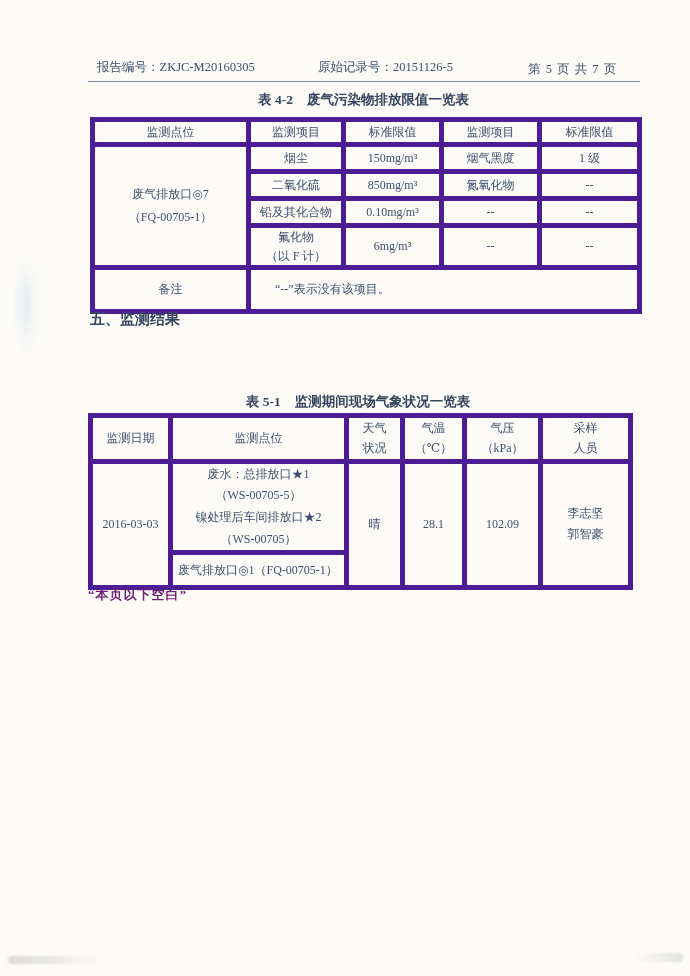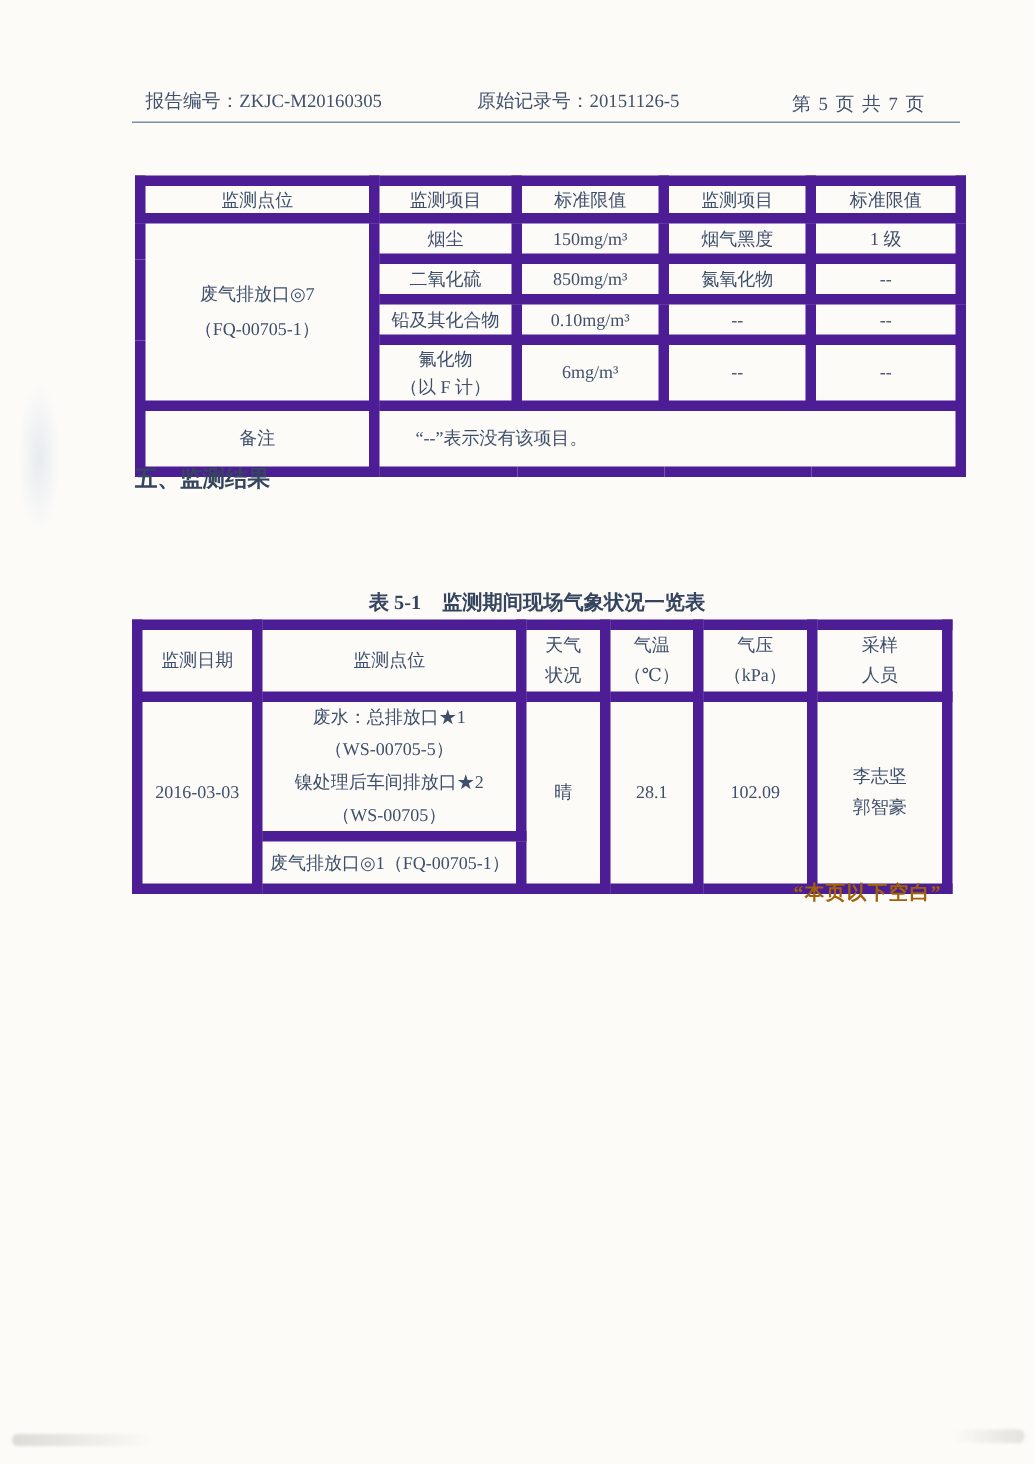--- a/index.html
+++ b/index.html
@@ -25,21 +25,21 @@
   .hdr .h-right{position:absolute;left:528px;top:2px;letter-spacing:1px;}
   .hdr-rule{position:absolute;top:81px;left:88px;width:552px;height:1px;background:#7e8da2;}
 
   .tbl-title{position:absolute;text-align:center;font-weight:bold;font-size:13.5px;color:#36455f;}
   .t42-title{top:91px;left:90px;width:547px;}
   .t51-title{top:393px;left:88px;width:540px;font-family:Liberation Serif, serif;}
   .tbl-title .no{margin-right:14px;}
 
   table{border-collapse:collapse;table-layout:fixed;position:absolute;
     font-size:12px;color:#3f4f6b;}
-  td,th{border:7px solid #4c1d95;text-align:center;vertical-align:middle;
+  td,th{border:5px solid #4c1d95;text-align:center;vertical-align:middle;
     font-weight:normal;padding:0;overflow:hidden;}
   .t42{left:90px;top:117px;width:547px;}
   .t42 .hrow{height:25px;}
   .t42 .r{height:27px;}
   .t42 .r-tall{height:41px;line-height:1.55;}
   .t42 .r-note{height:44px;}
   .t42 .note-cell{text-align:left;padding-left:24px;}
   .site-lines{line-height:1.9;}
 
   .section-heading{position:absolute;left:90px;top:310px;font-size:15px;font-weight:bold;color:#36455f;}
@@ -47,39 +47,42 @@
 
   .t51{left:88px;top:413px;width:540px;padding-left:38px;}
   .t51 th{line-height:1.7;}
   .t51 .hrow{height:44px;}
   .t51 .row-water{height:86px;}
   .t51 .row-gas{height:35px;}
   .water-cell{line-height:1.8;}
   .gas-cell{text-align:left;padding-left:5px;}
   .sampler-cell{line-height:1.8;}
 
-  .footer-note{position:absolute;top:586px;left:88px;width:540px;text-align:right;
-    font-size:13px;font-weight:bold;color:#a16207;letter-spacing:1px;}
+  .footer-note{position:absolute;top:586px;left:88px;width:540px;text-align:left;
+    font-size:13px;font-weight:bold;color:#701a75;letter-spacing:1px;}
 </style>
 </head>
 <body>
 
 <div class="page">
 
   <div class="smudge smudge-left"></div>
   <div class="smudge smudge-bl"></div>
   <div class="smudge smudge-br"></div>
 
   <div class="hdr">
     <span class="h-left"><span>报告编号：</span><span>ZKJC-M20160305</span></span>
     <span class="h-mid"><span>原始记录号：</span><span>20151126-5</span></span>
     <span class="h-right">第 5 页 共 7 页</span>
   </div>
   <div class="hdr-rule"></div>
 
+  <div class="tbl-title t42-title">
+    <span class="no">表 4-2</span><span>废气污染物排放限值一览表</span>
+  </div>
 
   <table class="t42">
     <colgroup>
       <col style="width:156px">
         <col style="width:95px">
         <col style="width:98px">
         <col style="width:98px">
         <col style="width:100px">
     </colgroup>
     <tbody>

